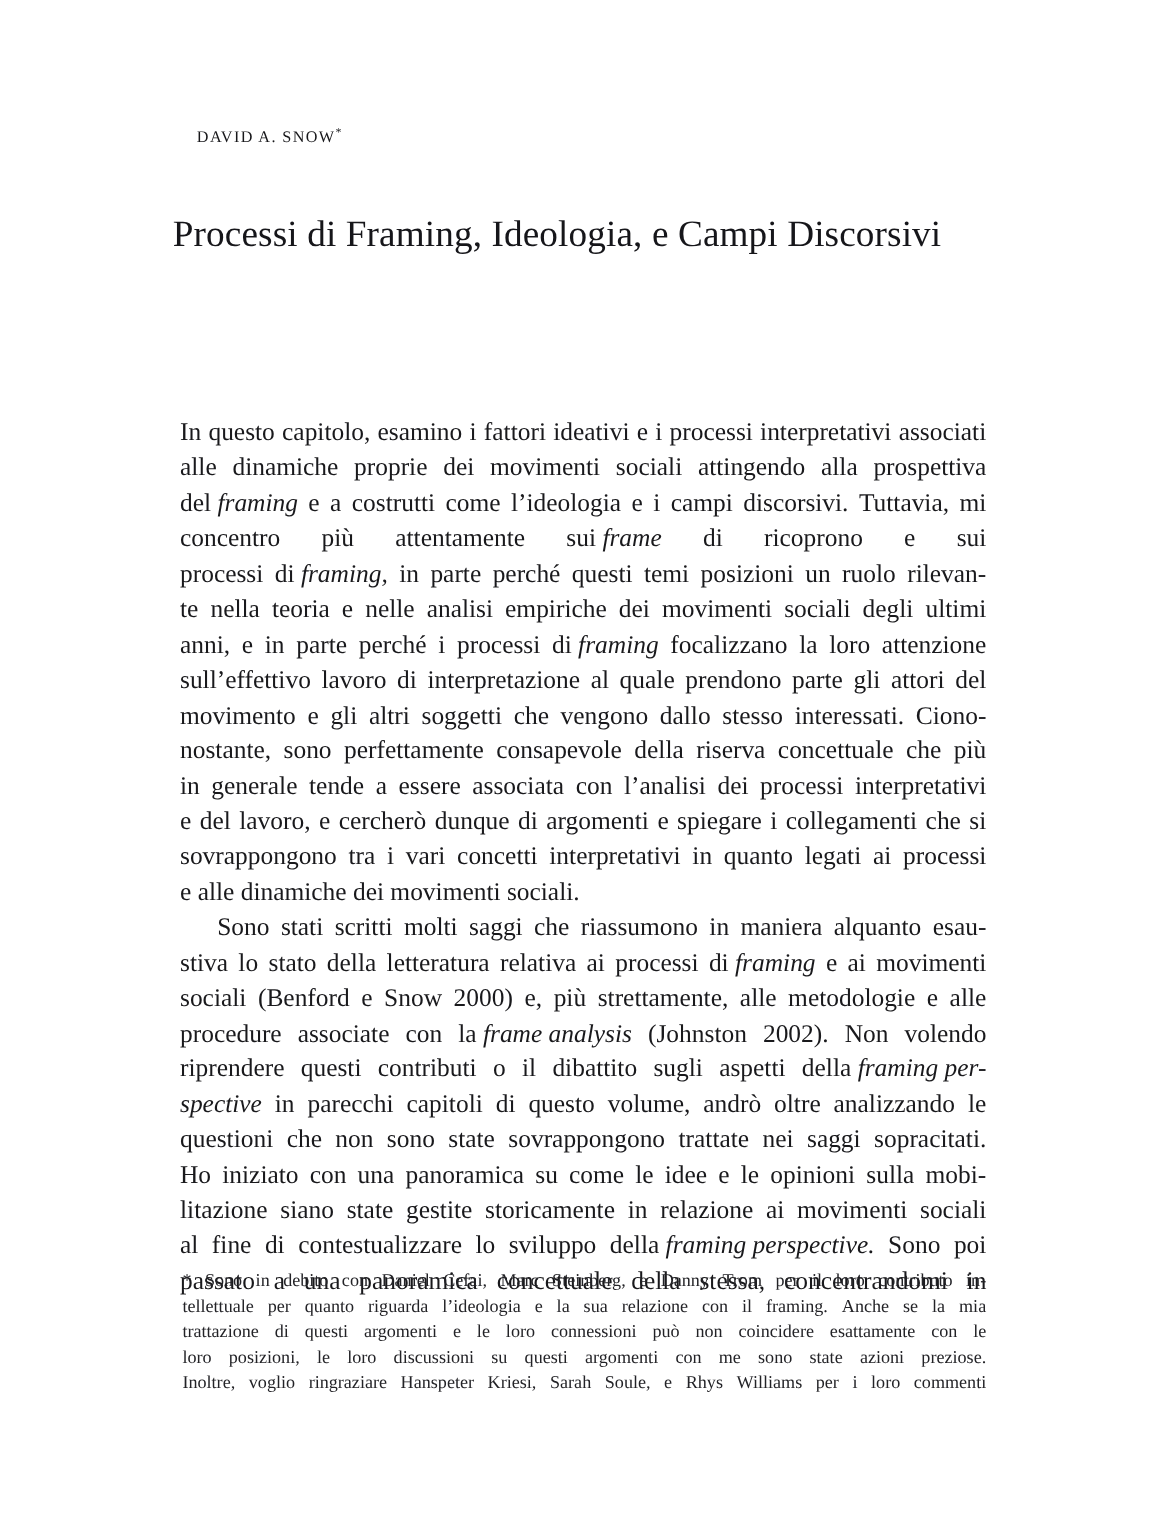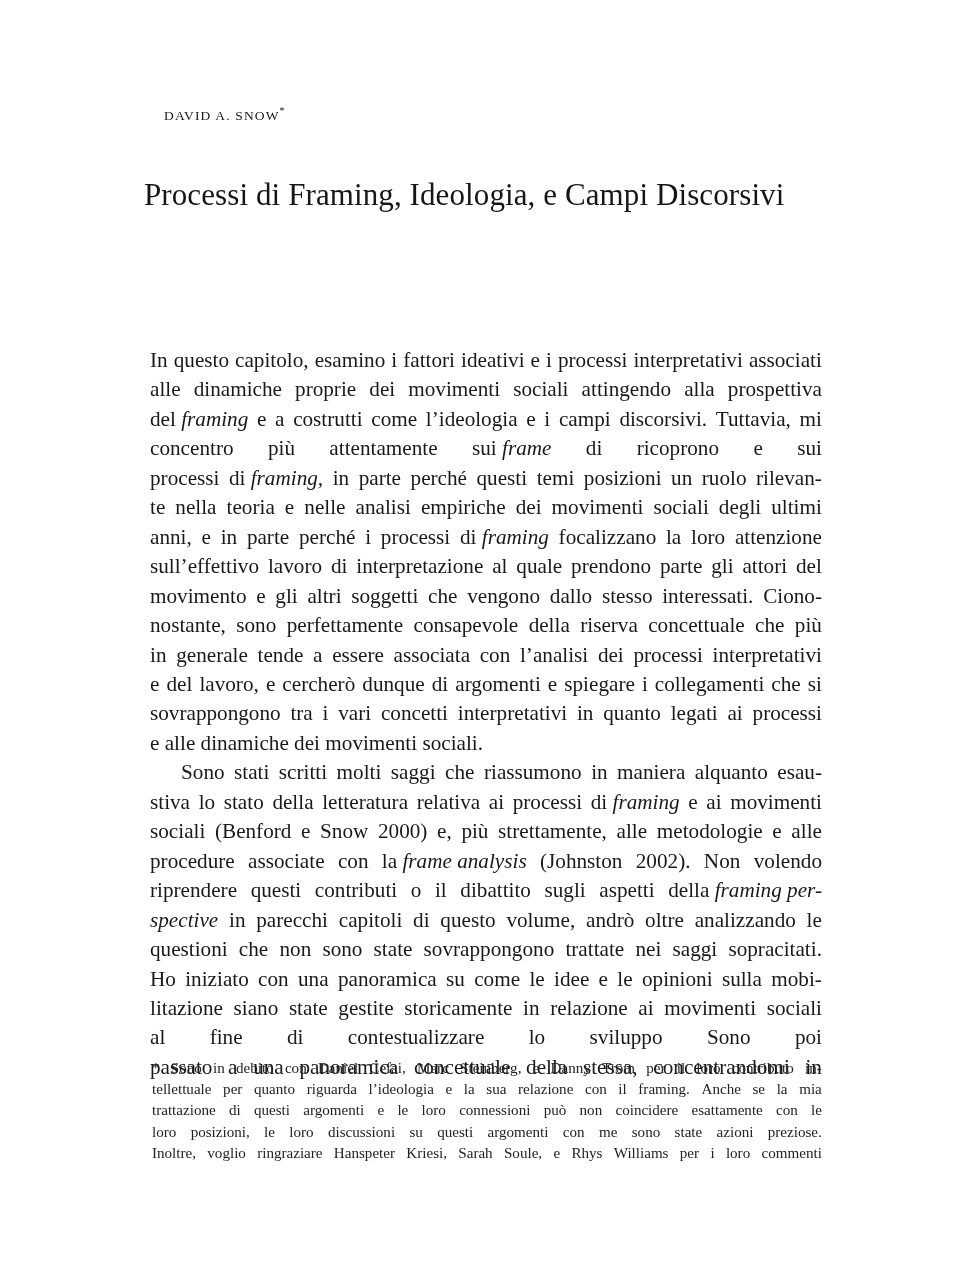--- a/index.html
+++ b/index.html
@@ -134,21 +134,21 @@
     <div>
       <span class="ln just indent"><span>Sono</span><span>stati</span><span>scritti</span><span>molti</span><span>saggi</span><span>che</span><span>riassumono</span><span>in</span><span>maniera</span><span>alquanto</span><span>esau-</span></span>
       <span class="ln just"><span>stiva</span><span>lo</span><span>stato</span><span>della</span><span>letteratura</span><span>relativa</span><span>ai</span><span>processi</span><span>di <i>framing</i></span><span>e</span><span>ai</span><span>movimenti</span></span>
       <span class="ln just"><span>sociali</span><span>(Benford</span><span>e</span><span>Snow</span><span>2000)</span><span>e,</span><span>più</span><span>strettamente,</span><span>alle</span><span>metodologie</span><span>e</span><span>alle</span></span>
       <span class="ln just"><span>procedure</span><span>associate</span><span>con</span><span>la <i>frame analysis</i></span><span>(Johnston</span><span>2002).</span><span>Non</span><span>volendo</span></span>
       <span class="ln just"><span>riprendere</span><span>questi</span><span>contributi</span><span>o</span><span>il</span><span>dibattito</span><span>sugli</span><span>aspetti</span><span>della <i>framing per-</i></span></span>
       <span class="ln just"><span><i>spective</i></span><span>in</span><span>parecchi</span><span>capitoli</span><span>di</span><span>questo</span><span>volume,</span><span>andrò</span><span>oltre</span><span>analizzando</span><span>le</span></span>
       <span class="ln just"><span>questioni</span><span>che</span><span>non</span><span>sono</span><span>state</span><span>sovrappongono</span><span>trattate</span><span>nei</span><span>saggi</span><span>sopracitati.</span></span>
       <span class="ln just"><span>Ho</span><span>iniziato</span><span>con</span><span>una</span><span>panoramica</span><span>su</span><span>come</span><span>le</span><span>idee</span><span>e</span><span>le</span><span>opinioni</span><span>sulla</span><span>mobi-</span></span>
       <span class="ln just"><span>litazione</span><span>siano</span><span>state</span><span>gestite</span><span>storicamente</span><span>in</span><span>relazione</span><span>ai</span><span>movimenti</span><span>sociali</span></span>
-      <span class="ln just"><span>al</span><span>fine</span><span>di</span><span>contestualizzare</span><span>lo</span><span>sviluppo</span><span>Sono</span><span>poi</span></span>
+      <span class="ln just"><span>al</span><span>fine</span><span>di</span><span>contestualizzare</span><span>lo</span><span>sviluppo</span><span>della <i>framing perspective.</i></span><span>Sono</span><span>poi</span></span>
       <span class="ln just"><span>passato</span><span>a</span><span>una</span><span>panoramica</span><span>concettuale</span><span>della</span><span>stessa,</span><span>concentrandomi</span><span>in</span></span>
     </div>
 
   </div>
 
   <div class="footnote">
     <span class="fn-ln just"><span>*</span><span>Sono</span><span>in</span><span>debito</span><span>con</span><span>Daniel</span><span>Cefai,</span><span>Marc</span><span>Steinberg,</span><span>e</span><span>Danny</span><span>Trom</span><span>per</span><span>il</span><span>loro</span><span>contributo</span><span>in-</span></span>
     <span class="fn-ln just"><span>tellettuale</span><span>per</span><span>quanto</span><span>riguarda</span><span>l’ideologia</span><span>e</span><span>la</span><span>sua</span><span>relazione</span><span>con</span><span>il</span><span>framing.</span><span>Anche</span><span>se</span><span>la</span><span>mia</span></span>
     <span class="fn-ln just"><span>trattazione</span><span>di</span><span>questi</span><span>argomenti</span><span>e</span><span>le</span><span>loro</span><span>connessioni</span><span>può</span><span>non</span><span>coincidere</span><span>esattamente</span><span>con</span><span>le</span></span>
     <span class="fn-ln just"><span>loro</span><span>posizioni,</span><span>le</span><span>loro</span><span>discussioni</span><span>su</span><span>questi</span><span>argomenti</span><span>con</span><span>me</span><span>sono</span><span>state</span><span>azioni</span><span>preziose.</span></span>

